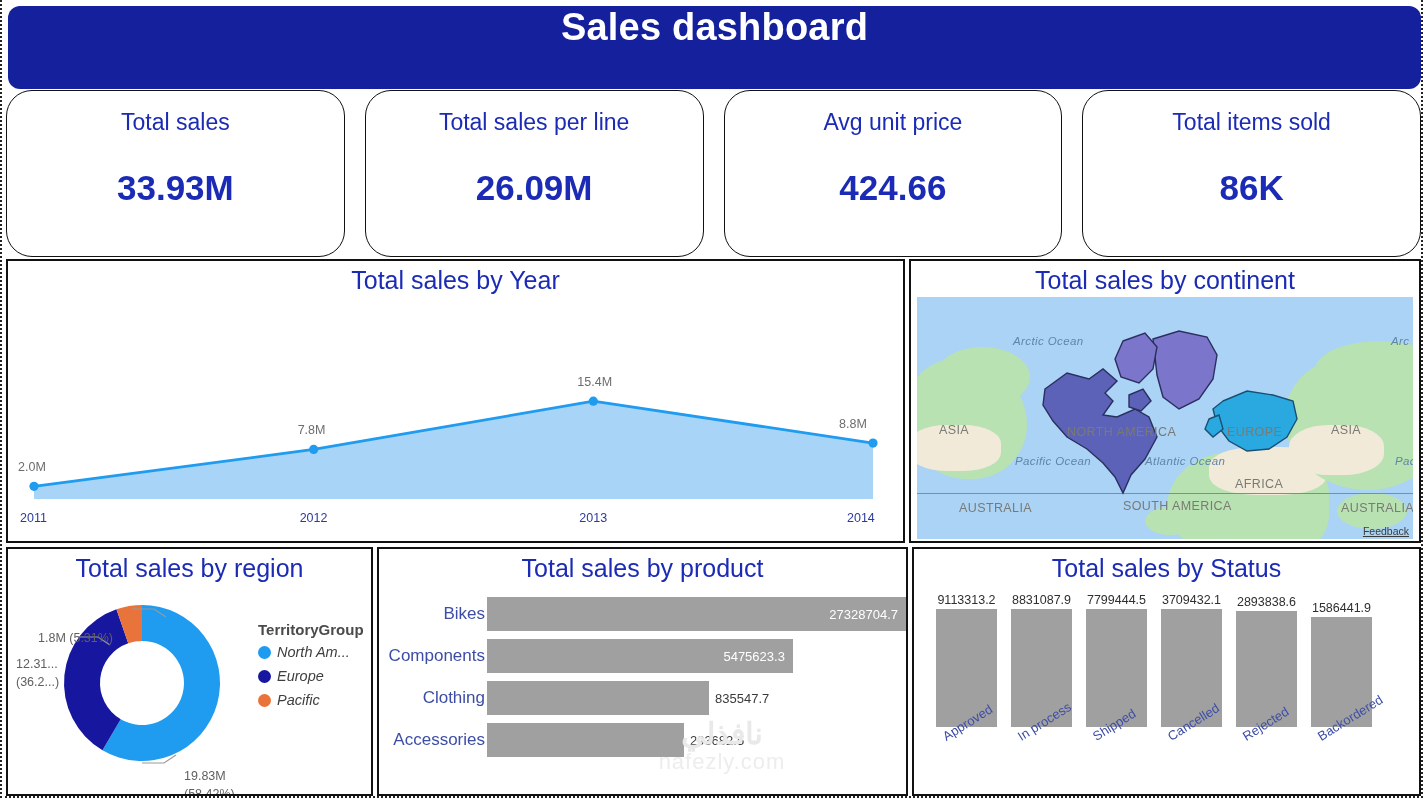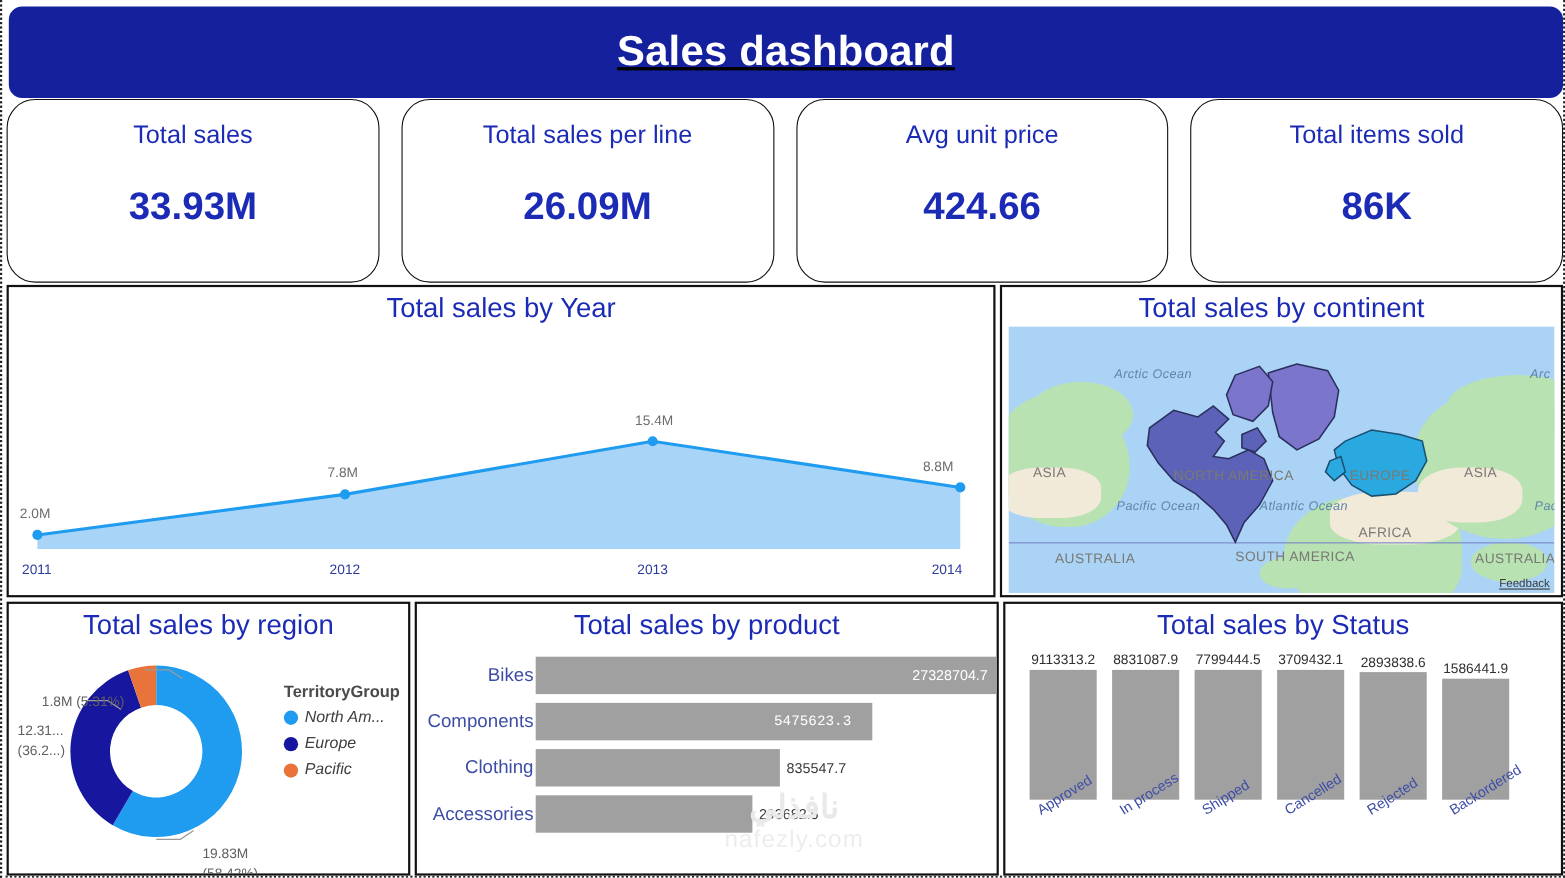--- a/index.html
+++ b/index.html
@@ -16,21 +16,21 @@
     border-right: 2px dotted #222;
     border-bottom: 2px dotted #222;
   }
 
   
   .header {
     position: absolute; left: 6px; top: 6px;
     width: 1413px; height: 83px;
     background: #14209c;
     border-radius: 12px;
-    display: flex; align-items: center; justify-content: center; text-decoration: underline;
+    display: flex; justify-content: center;
   }
   .header-title {
     color: #ffffff;
     font-size: 38px;
     font-weight: bold;
     letter-spacing: 0.2px;
   }
 
   
   .kpi-row {
@@ -335,21 +335,21 @@
           <div class="hbar-cat">Bikes</div>
           <div class="hbar-track">
             <div class="hbar-fill" style="width: 100%;"></div>
             <div class="hbar-val inside" style="right: 0%; margin-right: 8px;">27328704.7</div>
           </div>
         </div>
         <div class="hbar-row" style="top: 42px;">
           <div class="hbar-cat">Components</div>
           <div class="hbar-track">
             <div class="hbar-fill" style="width: 73%;"></div>
-            <div class="hbar-val inside" style="right: 27%; margin-right: 19px; font-family: Liberation Mono, monospace;">5475623.3</div>
+            <div class="hbar-val inside" style="right: 27%; margin-right: 8px;">5475623.3</div>
           </div>
         </div>
         <div class="hbar-row" style="top: 84px;">
           <div class="hbar-cat">Clothing</div>
           <div class="hbar-track">
             <div class="hbar-fill" style="width: 53%;"></div>
             <div class="hbar-val outside" style="left: 53%; margin-left: 6px;">835547.7</div>
           </div>
         </div>
         <div class="hbar-row" style="top: 126px;">

